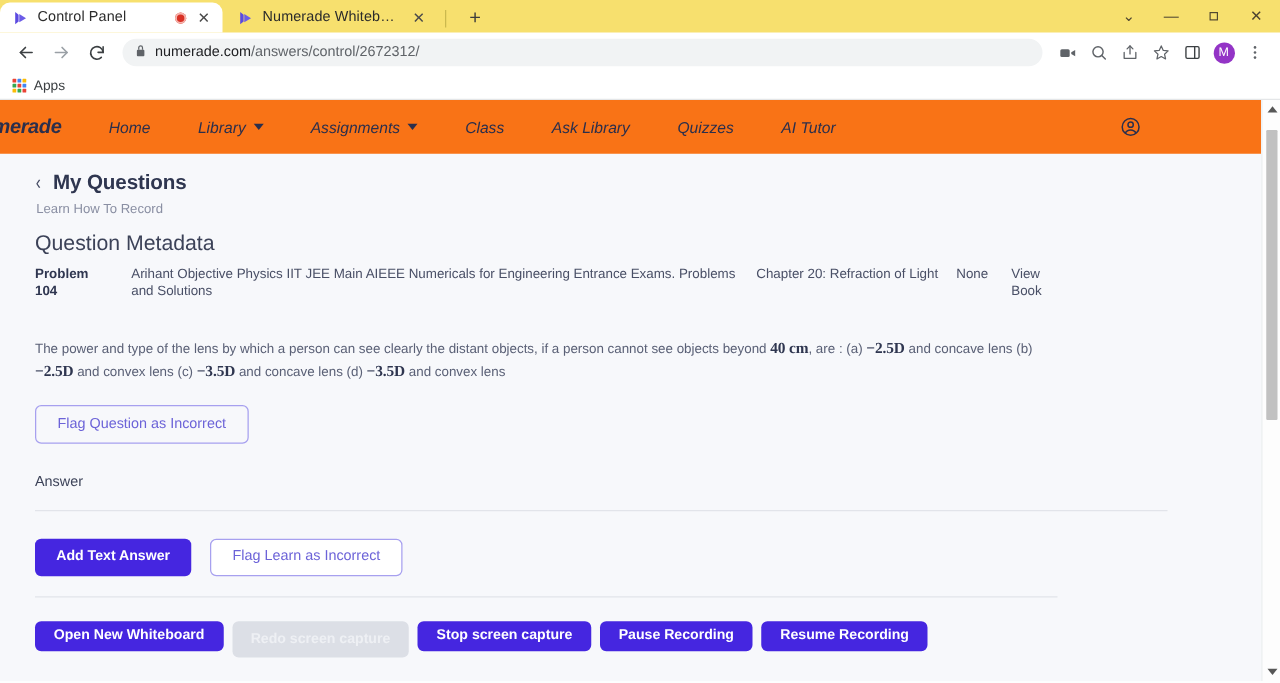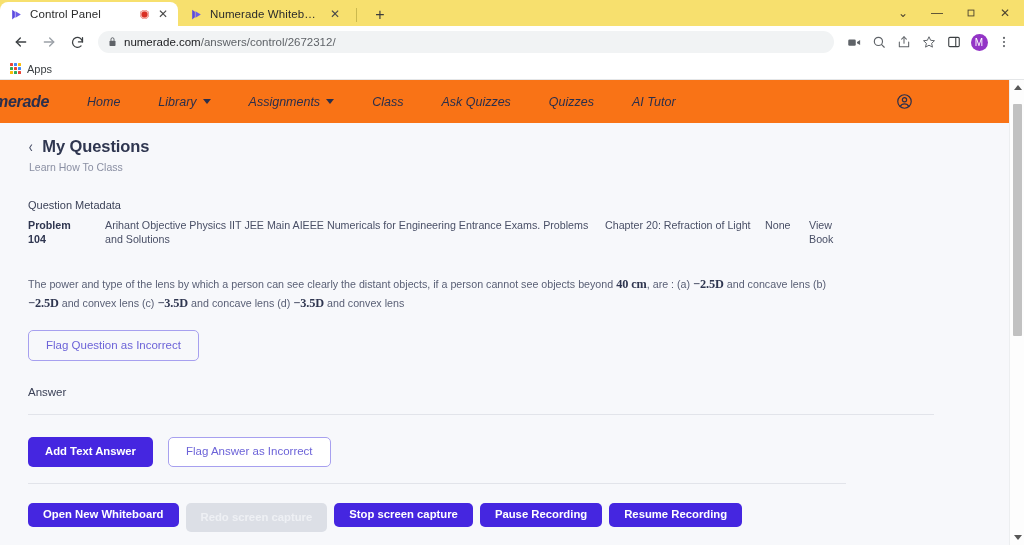--- a/index.html
+++ b/index.html
@@ -182,21 +182,21 @@
     display: flex; align-items: center; gap: 9px;
     margin-top: 14px;
   }
   .crumb .chev {
     font-size: 16px; color: #444a63; line-height: 1;
     transform: scaleX(.75);
   }
   .crumb h1 { font-size: 16.5px; color: #2f3650; font-weight: 700; letter-spacing: -.1px; }
   .sub { font-size: 10.5px; color: #8a8fa3; margin: 5px 0 0 1px; }
 
-  .meta-title { font-size: 11px; color: #3c4258; margin-top: 26px; }
+  .meta-title { font-size: 17px; color: #3c4258; margin-top: 12px; }
   .meta-table {
     display: grid;
     grid-template-columns: 77px 500px 160px 44px 60px;
     margin-top: 7px;
     font-size: 10.7px;
     color: #494f66;
     line-height: 1.33;
   }
   .meta-table .c { padding-right: 10px; }
   .meta-table .c.bold { font-weight: 700; color: #2f3650; }
@@ -449,21 +449,21 @@
           <span class="caret"></span>
         </div>
         <div class="navlink">
           <span>Assignments</span>
           <span class="caret"></span>
         </div>
         <div class="navlink">
           <span>Class</span>
         </div>
         <div class="navlink">
-          <span>Ask Quizzes</span>
+          <span>Ask Library</span>
         </div>
         <div class="navlink">
           <span>Quizzes</span>
         </div>
         <div class="navlink">
           <span>AI Tutor</span>
         </div>
       </div>
       <div class="account-icon">
         <svg width="17" height="17" viewBox="0 0 24 24" fill="none" stroke="#2b2f4c" stroke-width="1.7">
@@ -473,21 +473,21 @@
         </svg>
       </div>
     </div>
 
     <div class="content">
 
       <div class="crumb">
         <span class="chev">‹</span>
         <h1>My Questions</h1>
       </div>
-      <div class="sub">Learn How To Class</div>
+      <div class="sub">Learn How To Record</div>
 
       <div class="meta-title">Question Metadata</div>
 
       <div class="meta-table">
         <div class="c bold">
           <span>Problem</span><br>
           <span>104</span>
         </div>
         <div class="c">Arihant Objective Physics IIT JEE Main AIEEE Numericals for Engineering Entrance Exams. Problems and Solutions</div>
         <div class="c">Chapter 20: Refraction of Light</div>
@@ -499,21 +499,21 @@
 
       <div class="flagq">
         <button class="btn btn-outline">Flag Question as Incorrect</button>
       </div>
 
       <div class="answer-label">Answer</div>
       <div class="rule"></div>
 
       <div class="answer-actions">
         <button class="btn btn-solid">Add Text Answer</button>
-        <button class="btn btn-outline btn-outline-white">Flag Answer as Incorrect</button>
+        <button class="btn btn-outline btn-outline-white">Flag Learn as Incorrect</button>
       </div>
 
       <div class="rule short"></div>
 
       <div class="rec-actions">
         <button class="btn btn-solid">Open New Whiteboard</button>
         <button class="btn btn-disabled">Redo screen capture</button>
         <button class="btn btn-solid">Stop screen capture</button>
         <button class="btn btn-solid">Pause Recording</button>
         <button class="btn btn-solid">Resume Recording</button>

